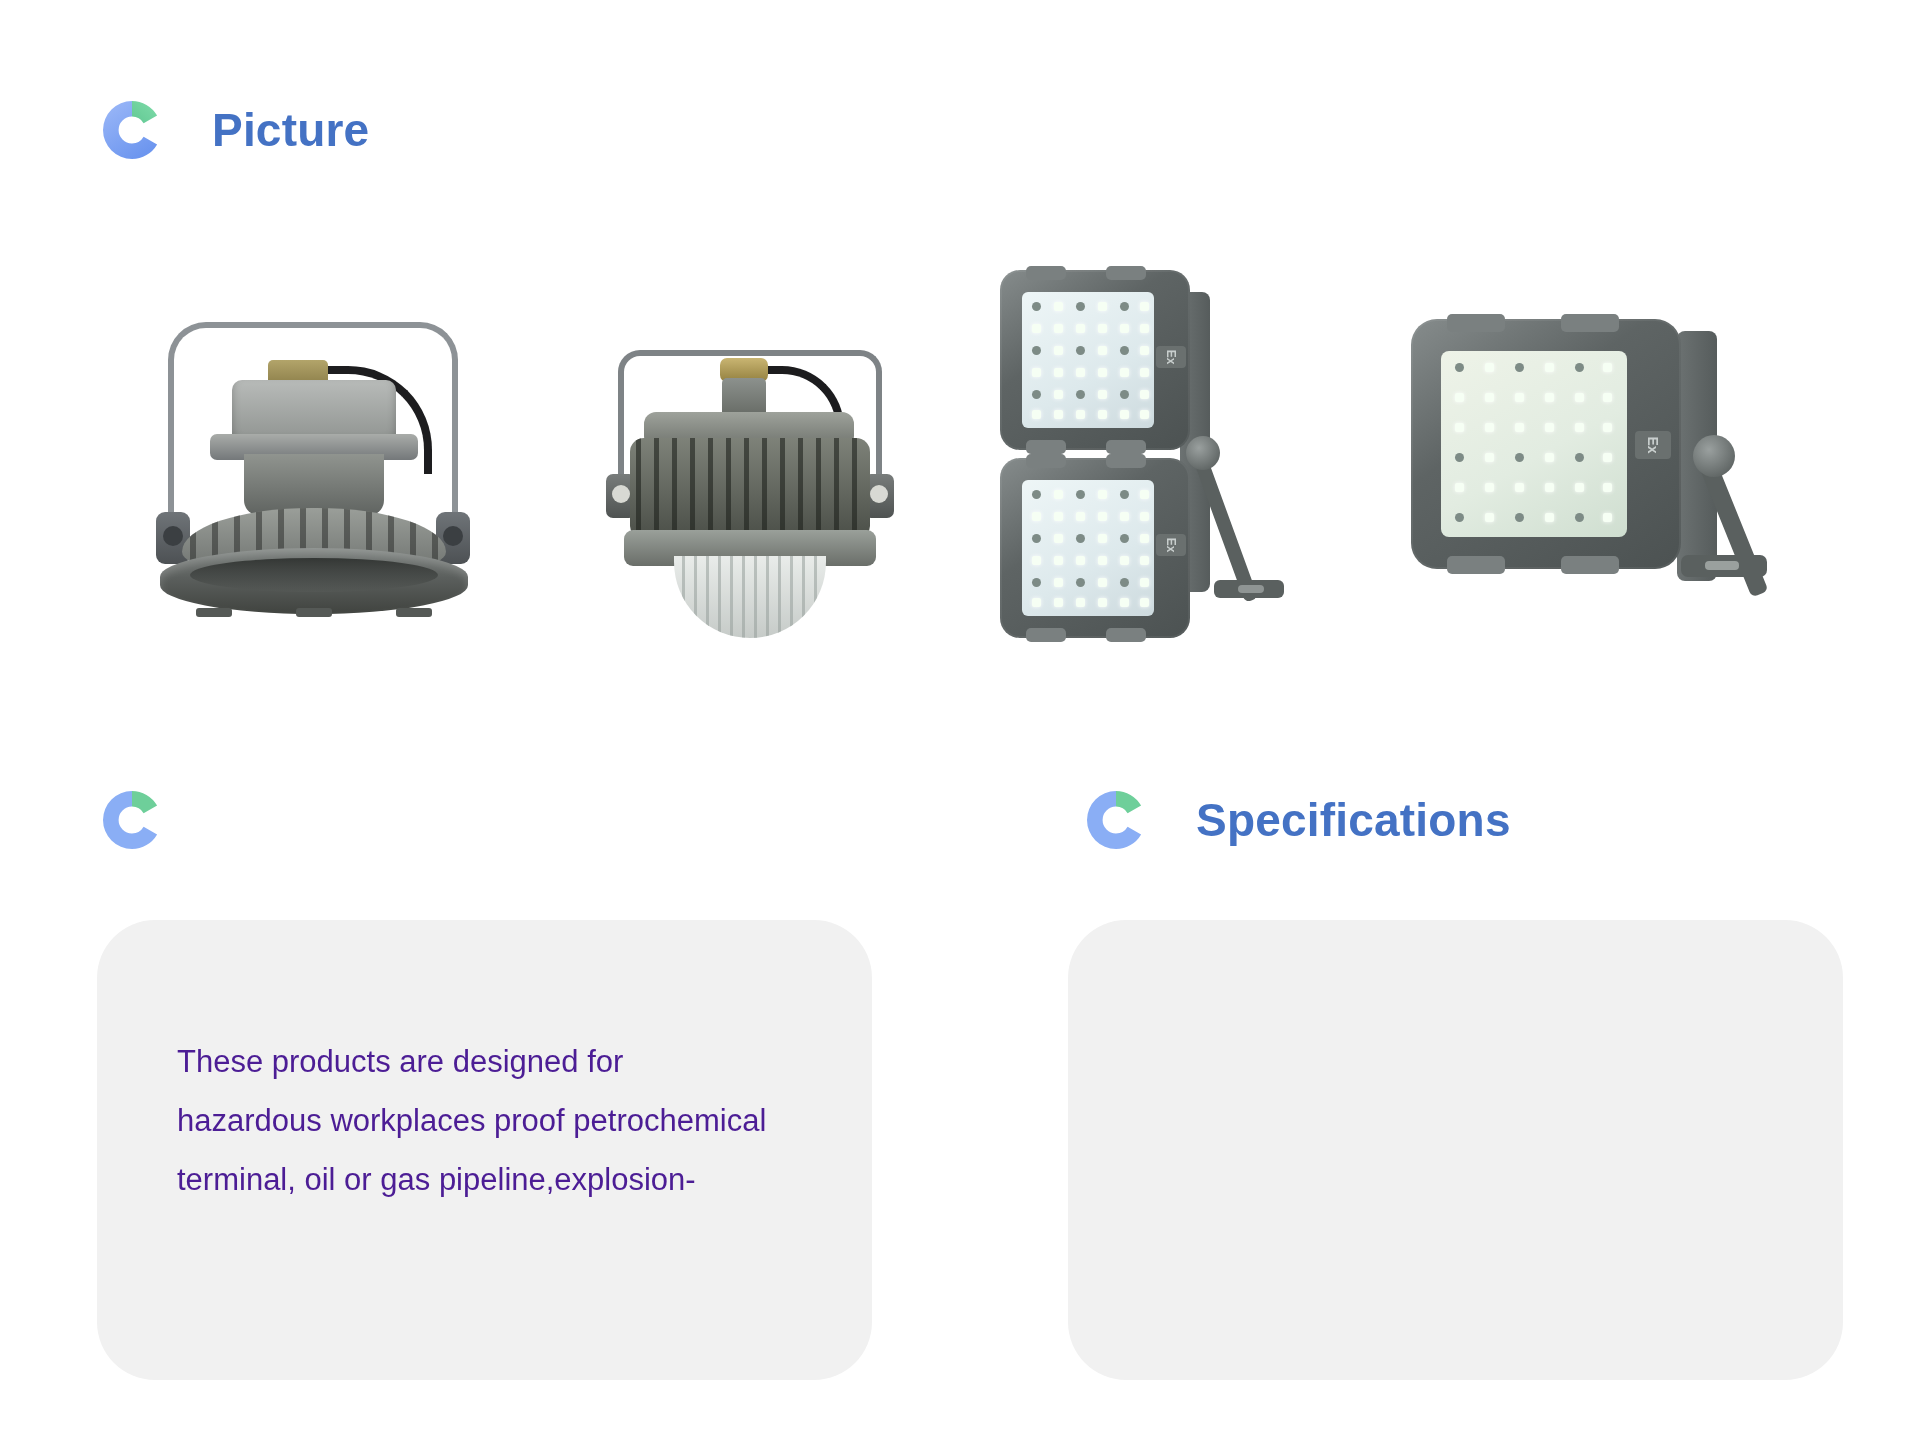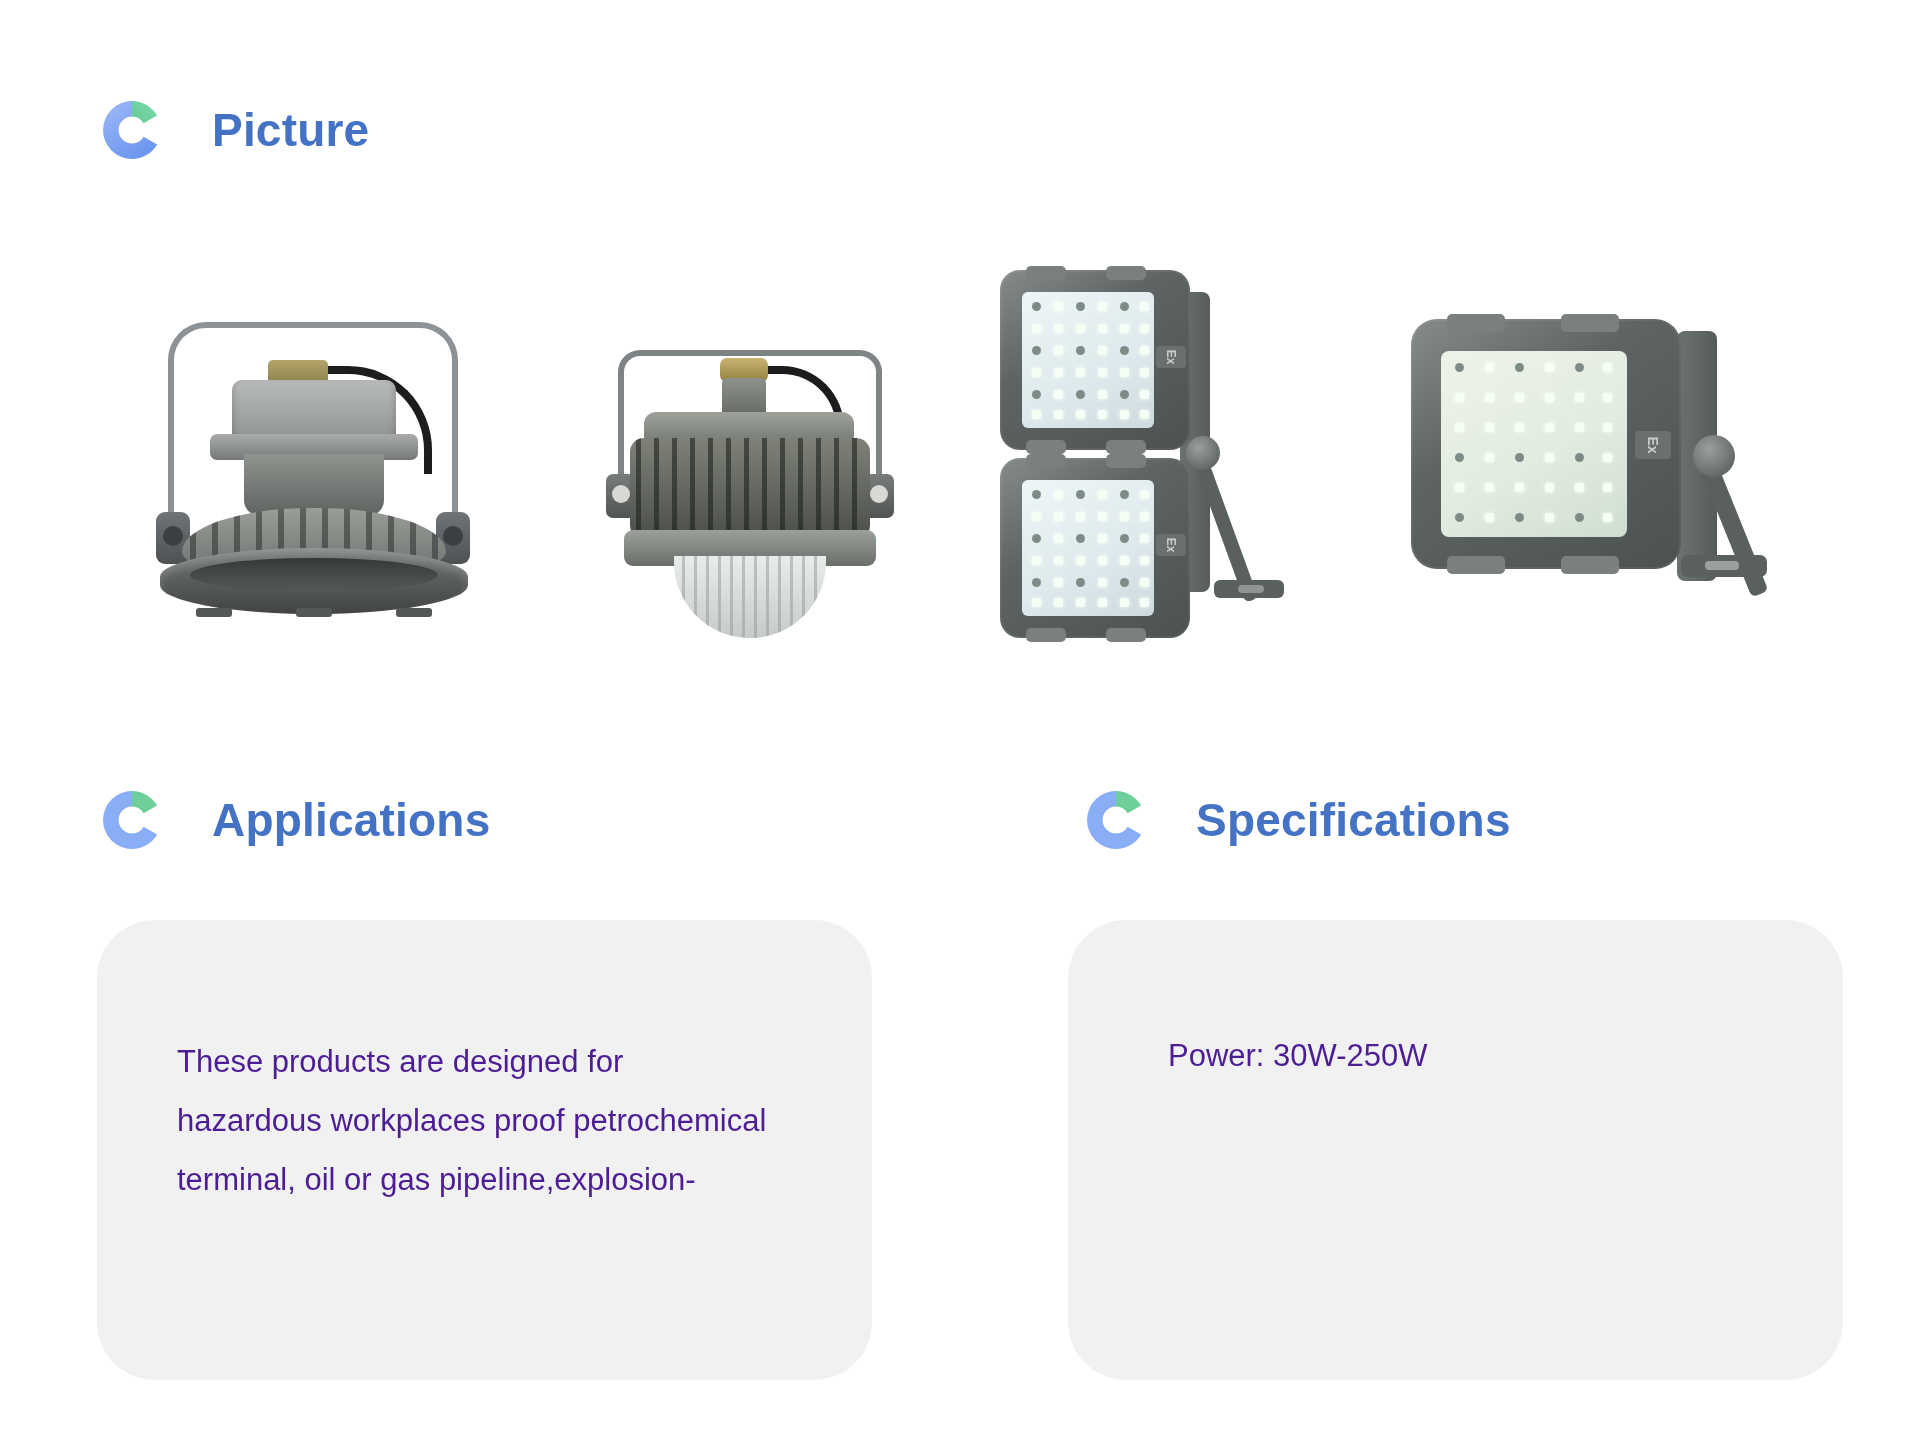--- a/index.html
+++ b/index.html
@@ -423,21 +423,20 @@
   </div>
 </div>
 
 <div class="sec-head" id="head-applications">
   <span class="logo-c">
     <svg viewBox="0 0 68 68" aria-hidden="true">
       <path d="M34 5 A29 29 0 0 1 59.1 19.5 L45.6 27.3 A13.4 13.4 0 0 0 34 20.6 Z" fill="url(#gGreen)" style="fill:#6ecf9a"></path>
       <path d="M34 5 A29 29 0 0 0 34 63 A29 29 0 0 0 59.1 48.5 L45.6 40.7 A13.4 13.4 0 0 1 34 47.4 A13.4 13.4 0 0 1 34 20.6 Z" fill="#8aaef5"></path>
     </svg>
   </span>
-  <span class="title">Applications</span>
 </div>
 
 <div class="sec-head" id="head-specifications">
   <span class="logo-c">
     <svg viewBox="0 0 68 68" aria-hidden="true">
       <path d="M34 5 A29 29 0 0 1 59.1 19.5 L45.6 27.3 A13.4 13.4 0 0 0 34 20.6 Z" fill="#6ecf9a"></path>
       <path d="M34 5 A29 29 0 0 0 34 63 A29 29 0 0 0 59.1 48.5 L45.6 40.7 A13.4 13.4 0 0 1 34 47.4 A13.4 13.4 0 0 1 34 20.6 Z" fill="#8aaef5"></path>
     </svg>
   </span>
   <span class="title">Specifications</span>
@@ -446,15 +445,14 @@
 <div class="card" id="card-applications">
   <div class="card-body" id="body-applications">
     <p class="card-line">These products are designed for</p>
     <p class="card-line">hazardous workplaces proof petrochemical</p>
     <p class="card-line">terminal, oil or gas pipeline,explosion-</p>
   </div>
 </div>
 
 <div class="card" id="card-specifications">
   <div class="card-body" id="body-specifications">
-    <p class="card-line">Power: 30W-250W</p>
   </div>
 </div>
 
 </body></html>

